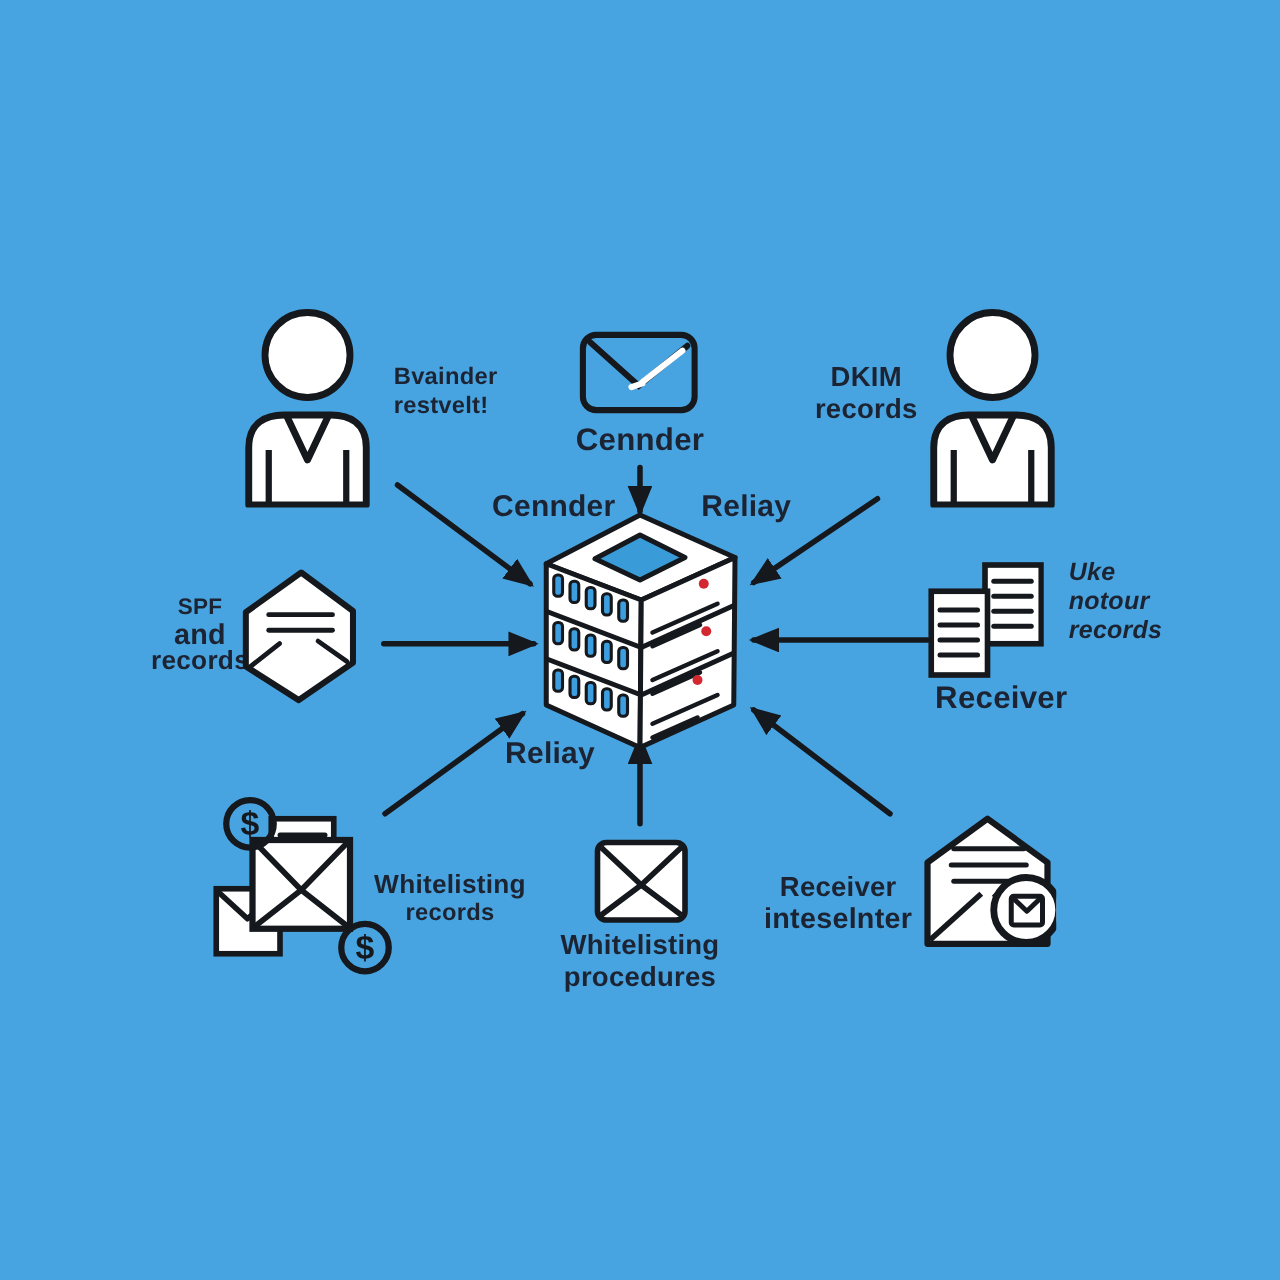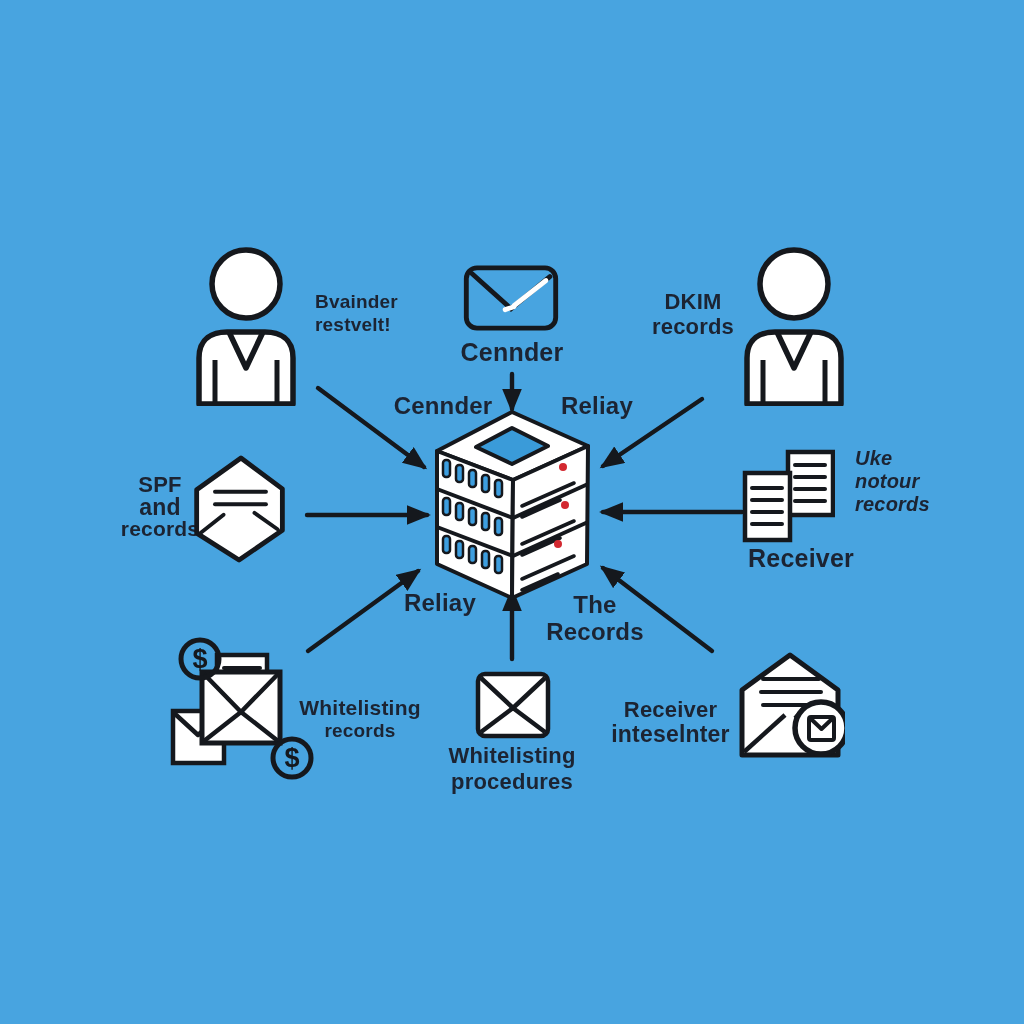--- a/index.html
+++ b/index.html
@@ -93,24 +93,20 @@
 
   <div class="lbl center" style="left:383px;top:392px;width:120px;font-size:24px;">
     <span class="ln">Cennder</span>
   </div>
   <div class="lbl center" style="left:537px;top:392px;width:120px;font-size:24px;">
     <span class="ln">Reliay</span>
   </div>
   <div class="lbl center" style="left:380px;top:589px;width:120px;font-size:24px;">
     <span class="ln">Reliay</span>
   </div>
-  <div class="lbl center" style="left:534px;top:591px;width:122px;font-size:24px;line-height:27px;">
-    <span class="ln">The</span>
-    <span class="ln">Records</span>
-  </div>
 
   <div class="icon" style="left:424px;top:406px;">
     <svg width="178" height="198" viewBox="0 0 178 198">
       <g stroke="#15181d" stroke-width="4" stroke-linejoin="round">
         <path d="M88 6 L164 40 L89 74 L13 45 Z" fill="#ffffff"></path>
         <path d="M88 22 L124 40 L88 58 L52 41 Z" fill="#3a9bd9"></path>
         <path d="M13 45 L89 74 L88 192 L13 158 Z" fill="#ffffff"></path>
         <path d="M89 74 L164 40 L163 158 L88 192 Z" fill="#ffffff"></path>
         <path d="M13 83 L89 112" fill="none"></path>
         <path d="M13 121 L89 150" fill="none"></path>
@@ -146,21 +142,21 @@
       </g>
       <g fill="#d32830">
         <circle cx="139" cy="61" r="4"></circle>
           <circle cx="141" cy="99" r="4"></circle>
           <circle cx="134" cy="138" r="4"></circle>
       </g>
     </svg>
   </div>
 
   <div class="lbl center" style="left:110px;top:474px;width:100px;font-size:21px;line-height:22px;">
-    <span class="ln" style="font-size:22px;">SPF</span>
+    <span class="ln" style="font-size:18px;">SPF</span>
     <span class="ln" style="font-size:23px;">and</span>
     <span class="ln">records</span>
   </div>
   <div class="icon" style="left:188px;top:452px;">
     <svg width="104" height="116" viewBox="0 0 108 120">
       <path d="M55 6 L98 38 L98 81 L53 112 L9 84 L9 39 Z" fill="#ffffff" stroke="#15181d" stroke-width="5" stroke-linejoin="round"></path>
       <g stroke="#15181d" stroke-width="4" stroke-linecap="round" fill="none">
         <path d="M28 41 L81 41"></path>
         <path d="M28 54 L81 54"></path>
         <path d="M13 84 L37 65"></path>

